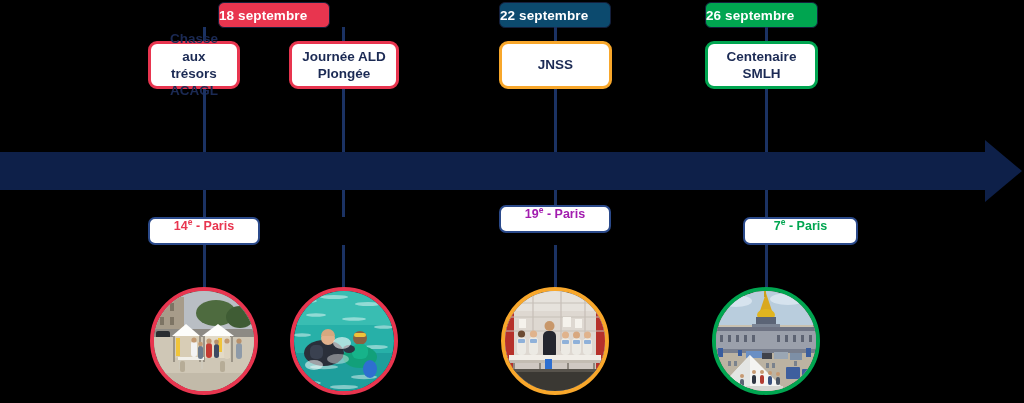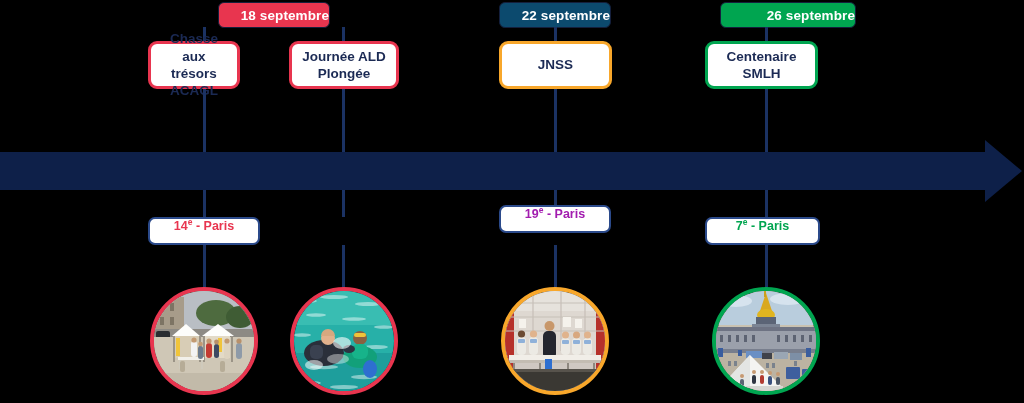--- a/index.html
+++ b/index.html
@@ -12,21 +12,21 @@
   #stage{position:absolute;left:0;top:0;width:1024px;height:403px;background:#000;}
 
   
   .connector{position:absolute;width:3px;background:#1b3263;}
 
   
   .date-badge{
     position:absolute;height:26px;line-height:26px;
     border-radius:6px;border:1.5px solid #141f3c;
     color:#ffffff;font-size:13.5px;font-weight:bold;
-    text-align:right;white-space:nowrap;
+    text-align:left;white-space:nowrap;
     box-sizing:border-box;letter-spacing:0.1px;
   }
 
   
   .event-card{
     position:absolute;background:#ffffff;border-radius:9px;
     border:3px solid #e8354f;box-sizing:border-box;
     display:flex;align-items:center;justify-content:center;
     color:#1b2a54;font-size:13.5px;font-weight:bold;
     text-align:center;line-height:1.28;padding:2px 6px;
@@ -66,21 +66,21 @@
 <body>
 
 <div id="stage">
 
   <div class="date-badge" style="left:218px;top:2px;width:112px;background:#e8354f;">
     <span>18 septembre</span>
   </div>
   <div class="date-badge" style="left:499px;top:2px;width:112px;background:#0c4a6e;">
     <span>22 septembre</span>
   </div>
-  <div class="date-badge" style="left:705px;top:2px;width:136px;background:#00a550;margin-left:15px;">
+  <div class="date-badge" style="left:705px;top:2px;width:113px;background:#00a550;">
     <span>26 septembre</span>
   </div>
 
   <div class="connector" style="left:203px;top:27px;height:16px;"></div>
   <div class="connector" style="left:342px;top:27px;height:16px;"></div>
   <div class="connector" style="left:554px;top:27px;height:16px;"></div>
   <div class="connector" style="left:765px;top:27px;height:16px;"></div>
 
   <div class="event-card" style="left:148px;top:41px;width:92px;height:48px;border-color:#e8354f;">
     <div>
@@ -124,21 +124,21 @@
 
   <div class="loc-box" style="left:148px;top:217px;width:112px;color:#e8354f;">
     <span><span>14</span><sup>e</sup><span> - Paris</span></span>
   </div>
 
 
   <div class="loc-box" style="left:499px;top:205px;width:112px;color:#a21caf;">
     <span><span>19</span><sup>e</sup><span> - Paris</span></span>
   </div>
 
-  <div class="loc-box" style="left:705px;top:217px;width:115px;color:#00a550;">
+  <div class="loc-box" style="left:743px;top:217px;width:115px;color:#00a550;">
     <span><span>7</span><sup>e</sup><span> - Paris</span></span>
   </div>
 
   <div class="connector" style="left:203px;top:245px;height:44px;"></div>
   <div class="connector" style="left:342px;top:245px;height:44px;"></div>
   <div class="connector" style="left:554px;top:245px;height:44px;"></div>
   <div class="connector" style="left:765px;top:245px;height:44px;"></div>
 
   <div class="photo" style="left:150px;top:287px;border-color:#e8354f;">
     <svg viewBox="0 0 100 100" preserveAspectRatio="xMidYMid slice">

